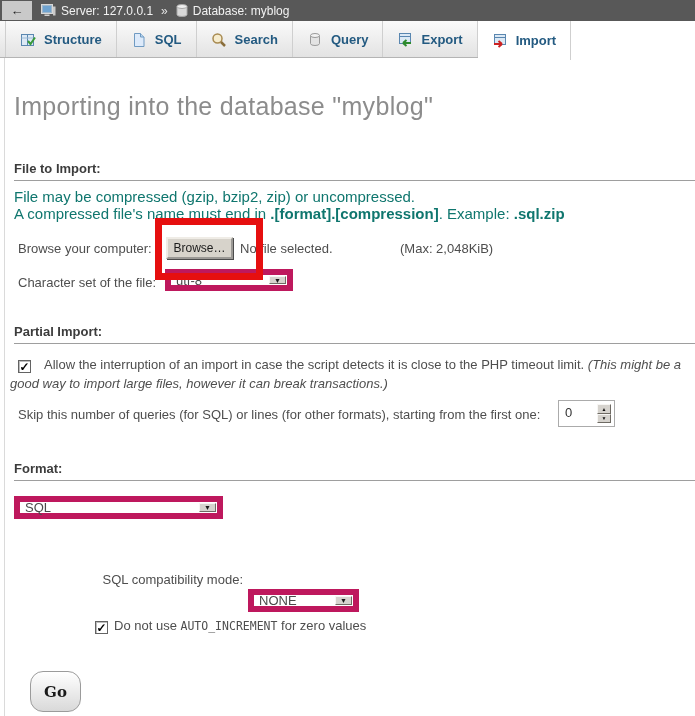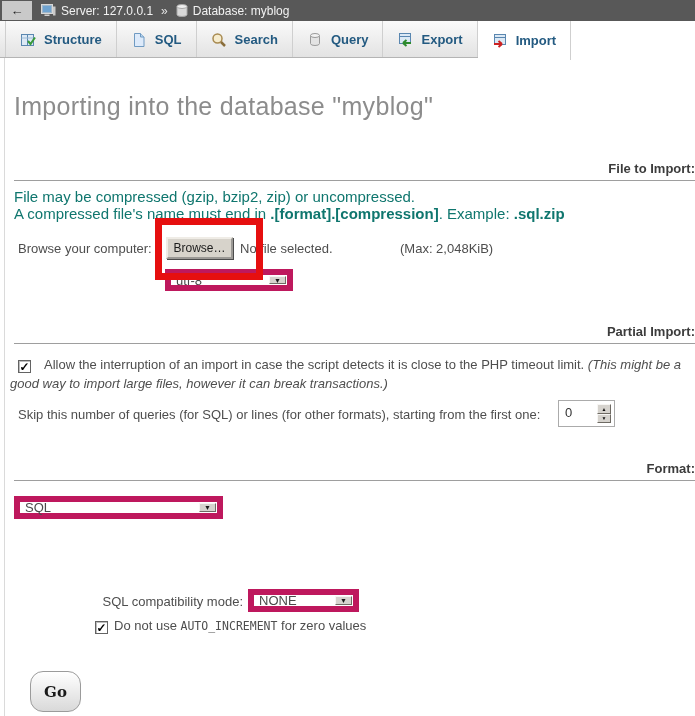--- a/index.html
+++ b/index.html
@@ -25,21 +25,21 @@
   .tab.selected { background:#fff; height:39px; position:relative; z-index:2; }
   .tab svg { display:block; }
   .more-tri { width:0; height:0; border-left:5px solid transparent; border-right:5px solid transparent;
               border-top:6px solid #7c92a5; }
 
   
   .left-border { position:absolute; left:4px; top:58px; height:658px; border-left:1px solid #dadada; }
   .page-title { position:absolute; left:14px; top:92px; font-size:25px; color:#8c8c8c; letter-spacing:0.3px; }
 
   .section-heading { position:absolute; left:14px; right:0; font-size:13px; font-weight:bold; color:#3c3c3c;
-                     padding-bottom:4px; border-bottom:1px solid #9e9e9e;text-align:right; }
+                     padding-bottom:4px; border-bottom:1px solid #9e9e9e; }
   .body-text { font-size:15px; color:#0f766e; }
 
   .para { position:absolute; left:14px; top:188px; line-height:17px; }
   .bold { font-weight:bold; }
 
   .row-label { position:absolute; font-size:13px; color:#4e4e4e; }
 
   
   .win-btn { position:absolute; left:166px; top:237px; width:67px; height:22px;
              background:#d7d3cb; border:2px outset #efece6; box-shadow:1px 1px 0 #4c4c4c;
@@ -178,20 +178,21 @@
   <div class="para body-text">
     <div><span>File may be compressed (gzip, bzip2, zip) or uncompressed.</span></div>
     <div><span>A compressed file's name must end in </span><span class="bold">.[format].[compression]</span><span>. Example: </span><span class="bold">.sql.zip</span></div>
   </div>
 
   <div class="row-label" style="left:18px; top:241px;">Browse your computer:</div>
   <button class="win-btn">Browse…</button>
   <div class="row-label" style="left:240px; top:241px;">No file selected.</div>
   <div class="row-label" style="left:400px; top:241px;">(Max: 2,048KiB)</div>
 
+  <div class="row-label" style="left:18px; top:275px;">Character set of the file:</div>
   <div class="select-box" style="left:165px; top:269px; width:128px; height:22px;">
     <span class="select-value">utf-8</span>
     <span class="dd-btn">▼</span>
   </div>
 
   <div class="annotation"></div>
 
   <div class="section-heading" style="top:324px;">Partial Import:</div>
   <div class="allow-para">
     <span class="checkbox"><span class="mark">✓</span></span><span>Allow the interruption of an import in case the script detects it is close to the PHP timeout limit. </span><span class="italic">(This might be a good way to import large files, however it can break transactions.)</span>
@@ -205,21 +206,21 @@
       <span class="spin-btn">▼</span>
     </span>
   </div>
 
   <div class="section-heading" style="top:461px;">Format:</div>
   <div class="select-box" style="left:14px; top:496px; width:209px; height:23px;">
     <span class="select-value">SQL</span>
     <span class="dd-btn">▼</span>
   </div>
 
-  <div class="row-label" style="left:0; top:594px; width:243px; text-align:right;padding-left:44px;">SQL compatibility mode:</div>
+  <div class="row-label" style="left:0; top:572px; width:243px; text-align:right;padding-left:44px;">SQL compatibility mode:</div>
   <div class="select-box" style="left:248px; top:589px; width:111px; height:23px;">
     <span class="select-value">NONE</span>
     <span class="dd-btn">▼</span>
   </div>
   <div class="row-label" style="left:95px; top:618px;">
     <span class="checkbox" style="margin-right:6px;"><span class="mark">✓</span></span><span>Do not use </span><span class="mono">AUTO_INCREMENT</span><span> for zero values</span>
   </div>
 
   <button class="go-btn">Go</button>
 

